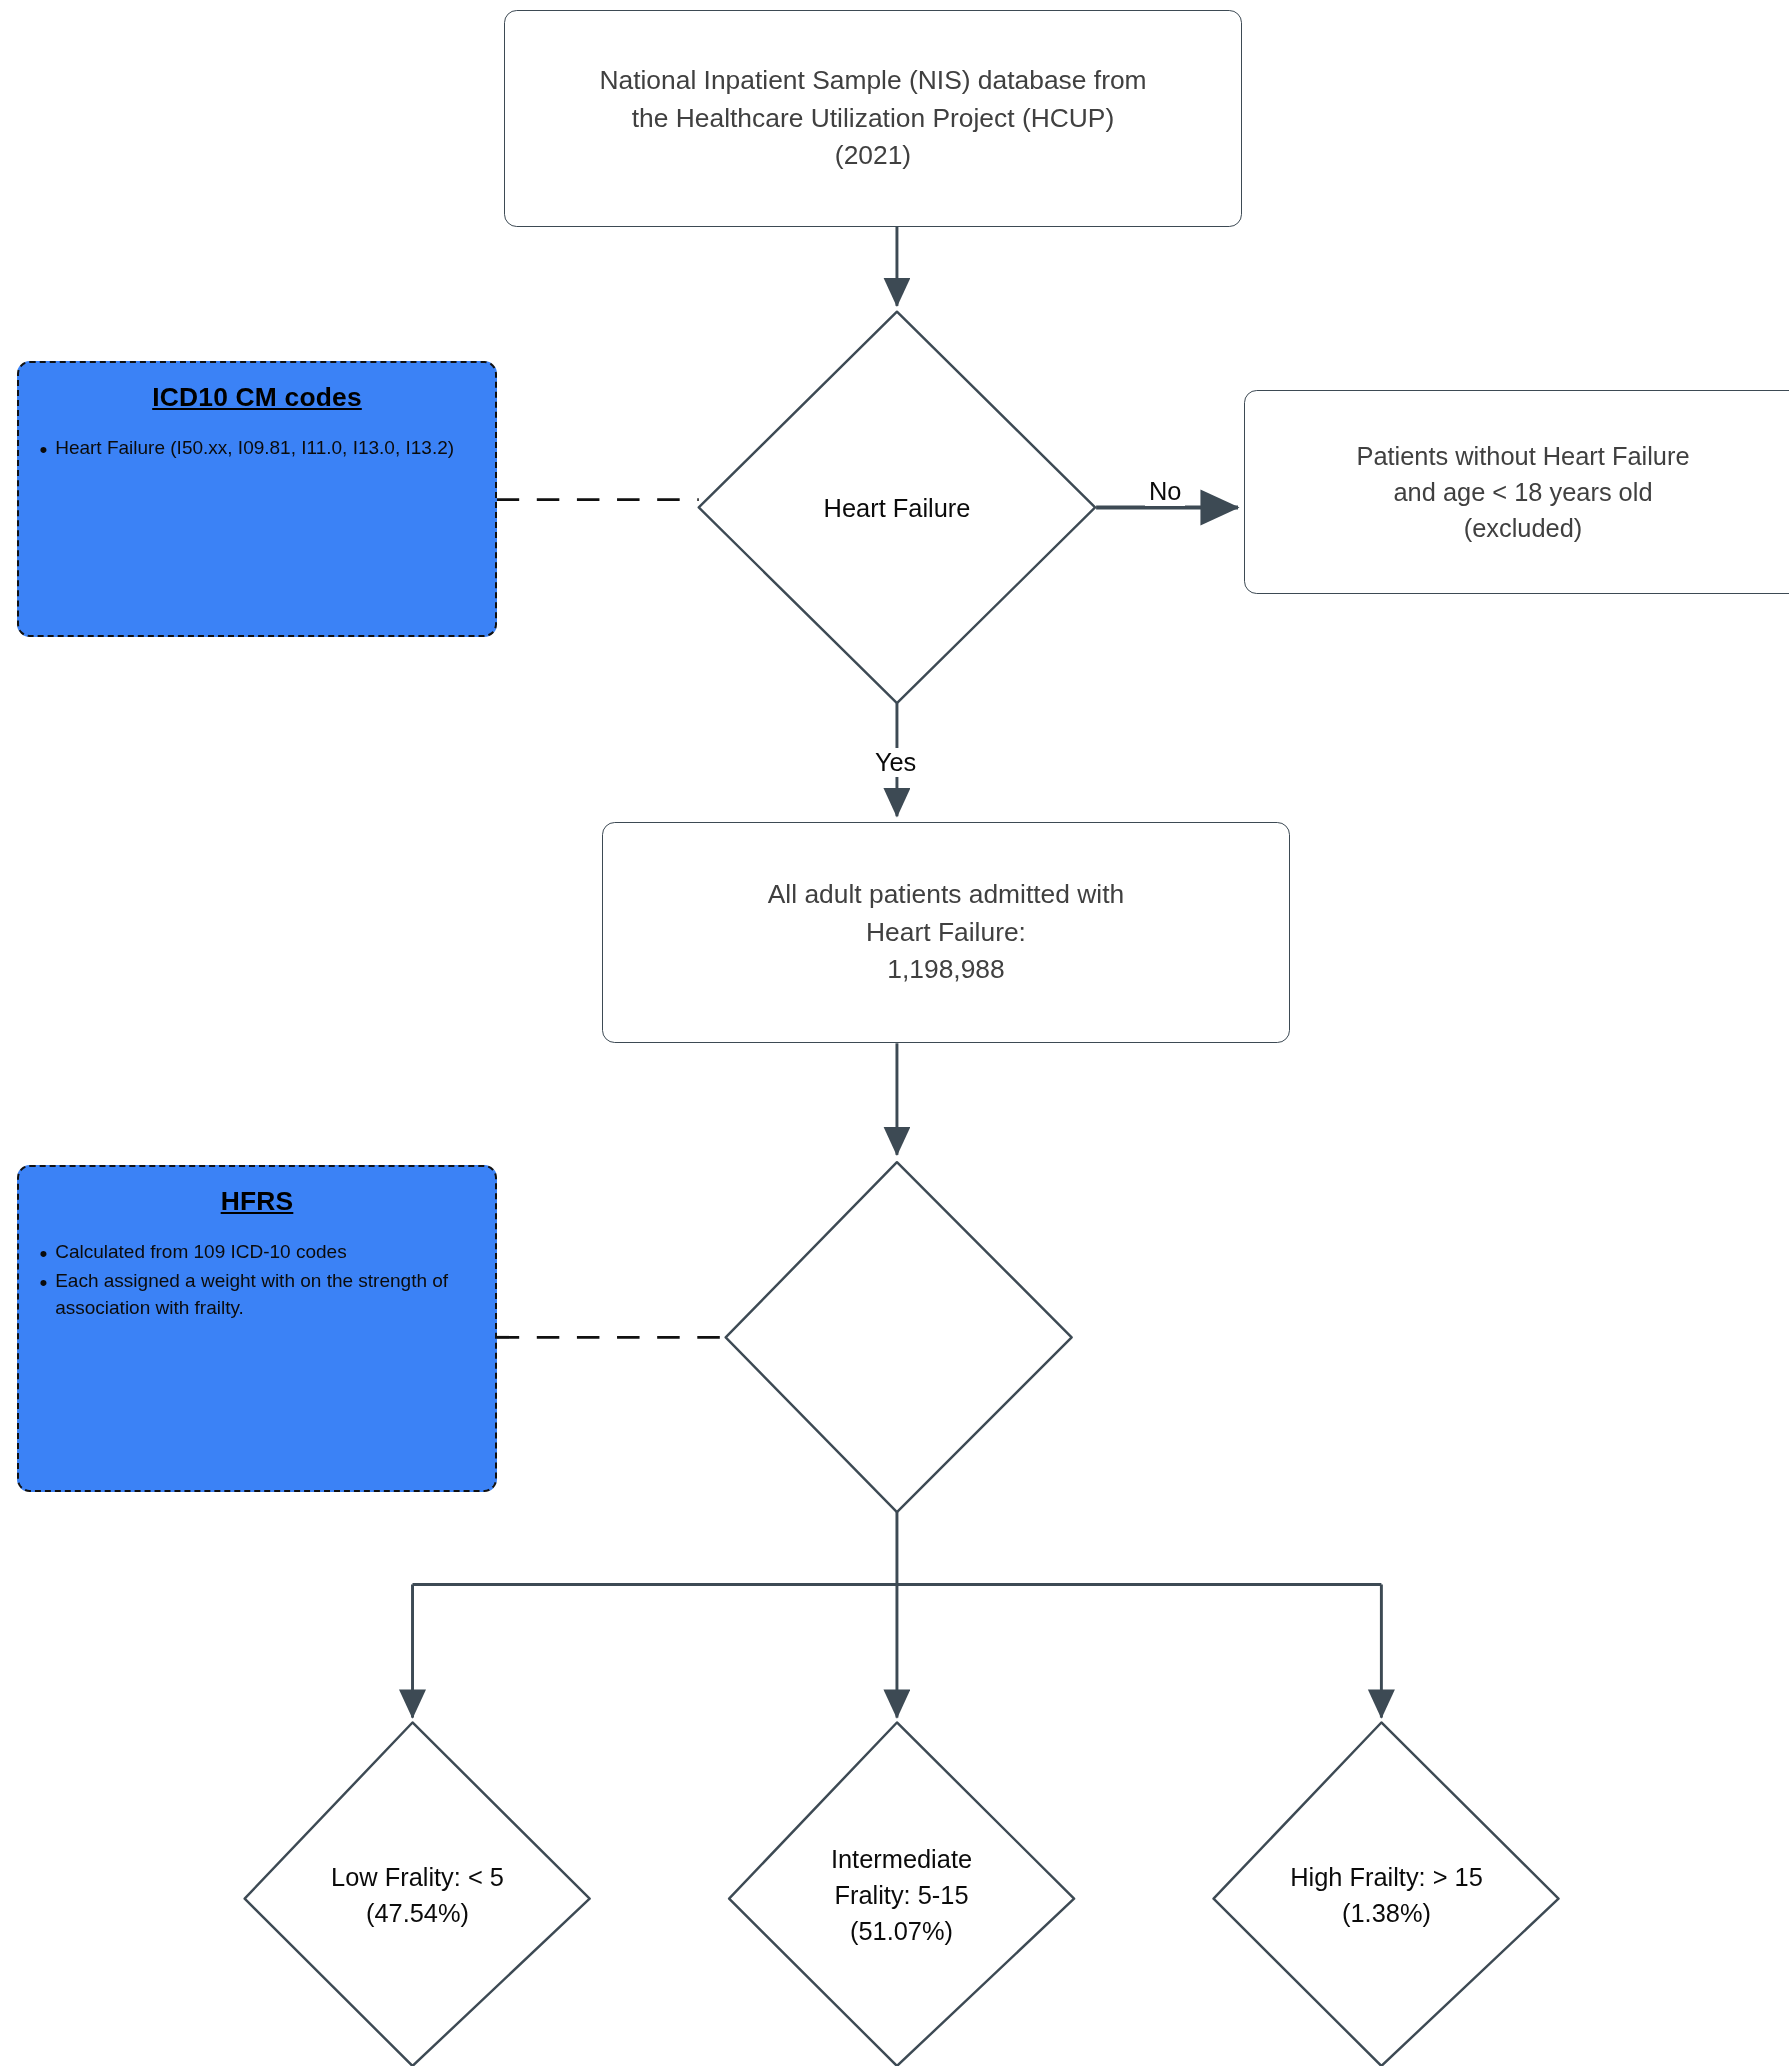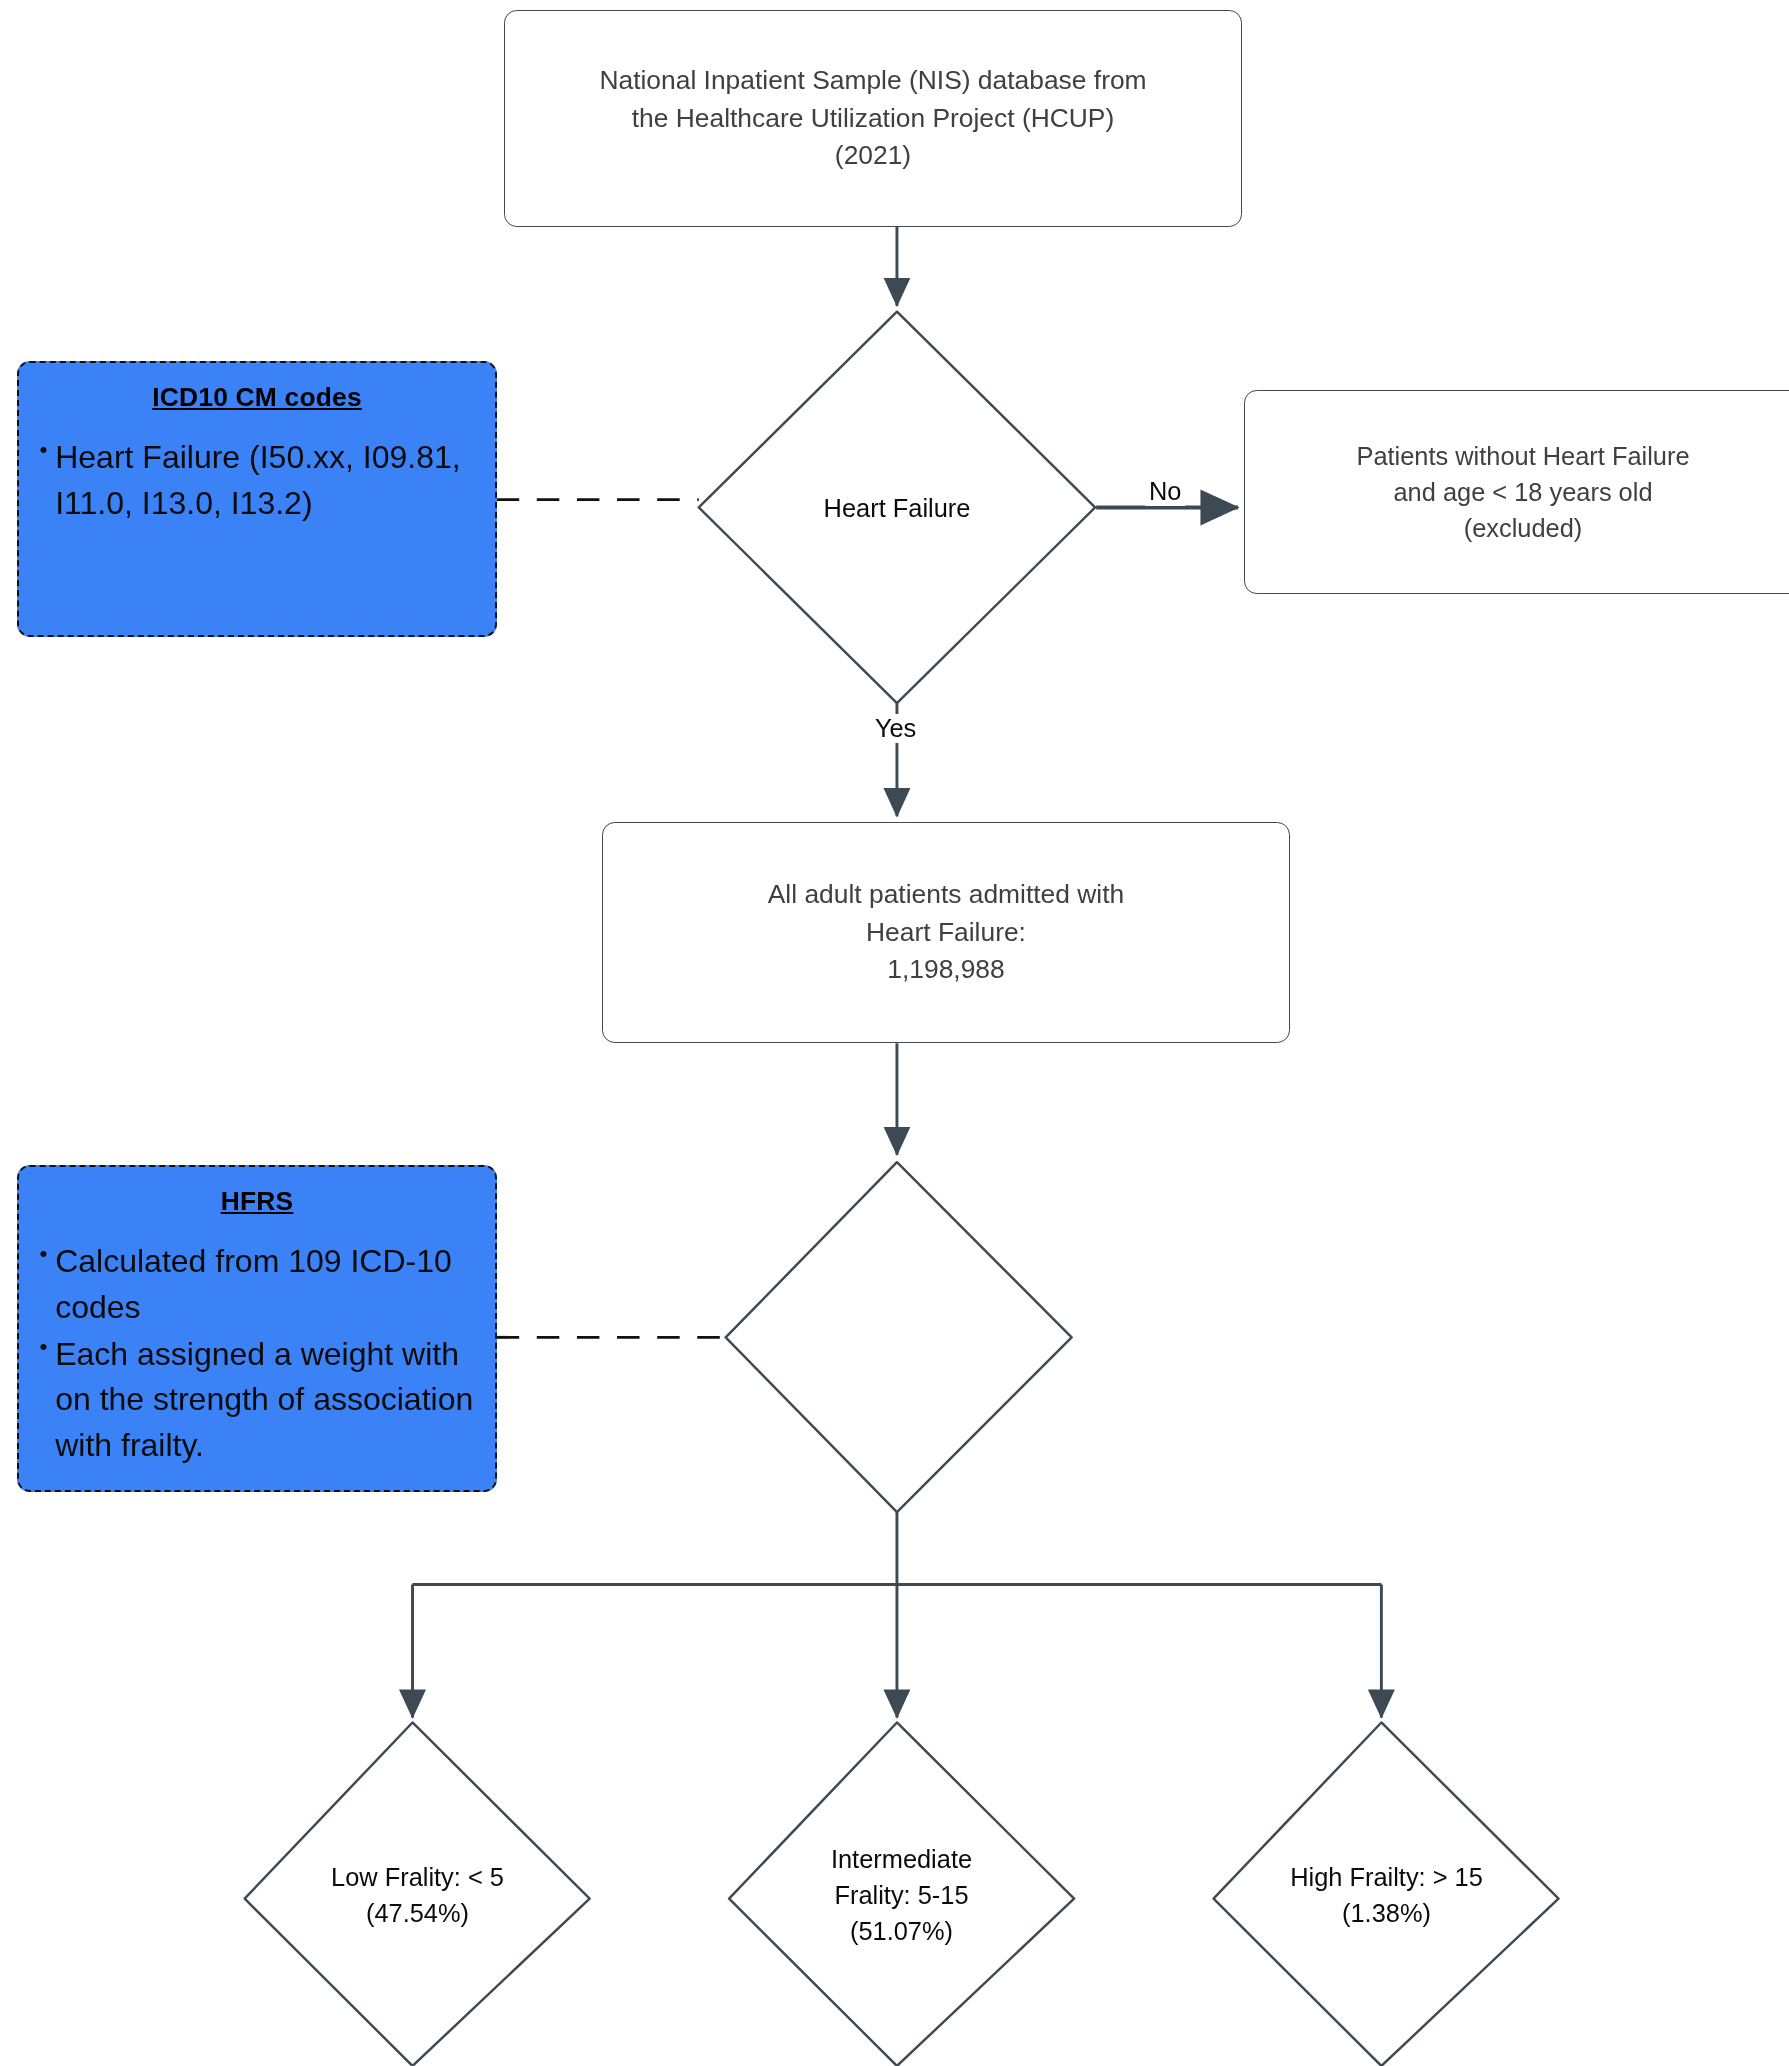--- a/index.html
+++ b/index.html
@@ -70,21 +70,21 @@
     letter-spacing: 0.2px;
   }
   .bullet-list {
     list-style: none;
     margin: 0;
     padding: 0;
   }
   .bullet-list li {
     position: relative;
     padding-left: 19.6px;
-    font-size: 32px;
+    font-size: 19px;
     line-height: 1.42;
     color: #0b0b0b;
     margin-bottom: 2px;
   }
   .bullet-list li::before {
     content: "\2022";
     position: absolute;
     left: 3.9px;
     top: -1px;
     font-size: 22.5px;
@@ -203,21 +203,21 @@
   </div>
 
   <div class="edge-label" style="left:1145px; top:477px;">No</div>
 
   <div class="node rect-node" style="left:1244px; top:390px; width:558px; height:204px;">
     <div class="node-text fs-52">Patients without Heart Failure
 and age &lt; 18 years old
 (excluded)</div>
   </div>
 
-  <div class="edge-label" style="left:871px; top:714px;">Yes</div>
+  <div class="edge-label" style="left:871px; top:748px;">Yes</div>
 
   <div class="node rect-node" style="left:602px; top:822px; width:688px; height:221px;">
     <div class="node-text fs-54">All adult patients admitted with
 Heart Failure:
 1,198,988</div>
   </div>
 
   <div class="node dashed-node" style="left:17px; top:1165px; width:480px; height:327px;">
     <div class="dashed-inner">
       <div class="dashed-title">HFRS</div>

